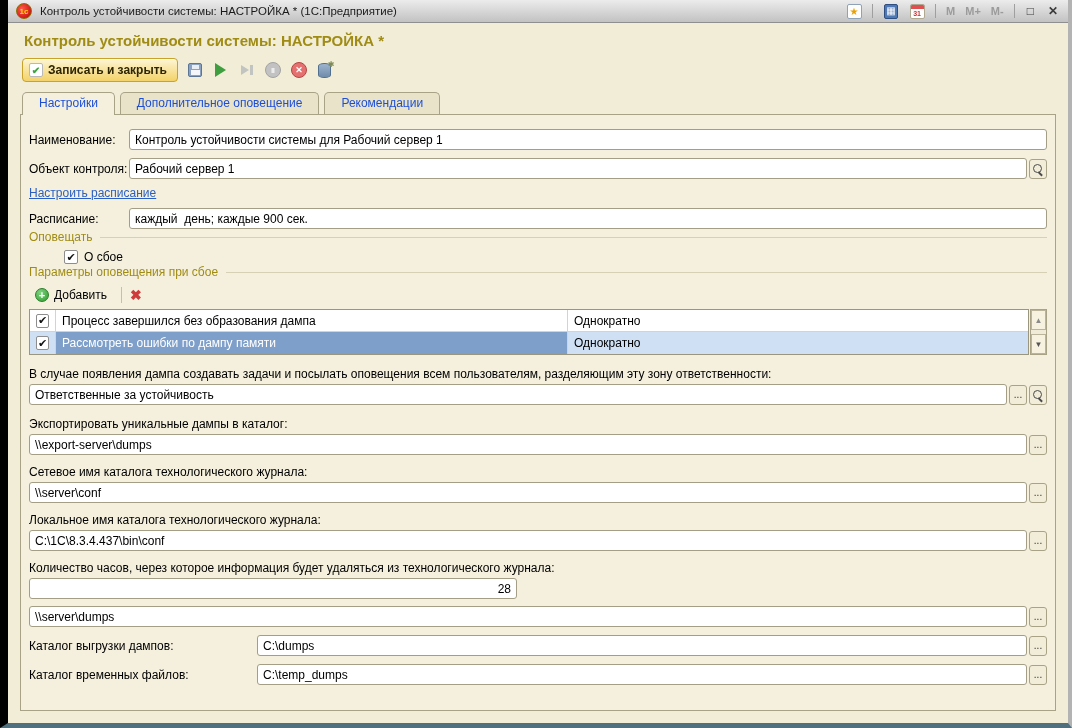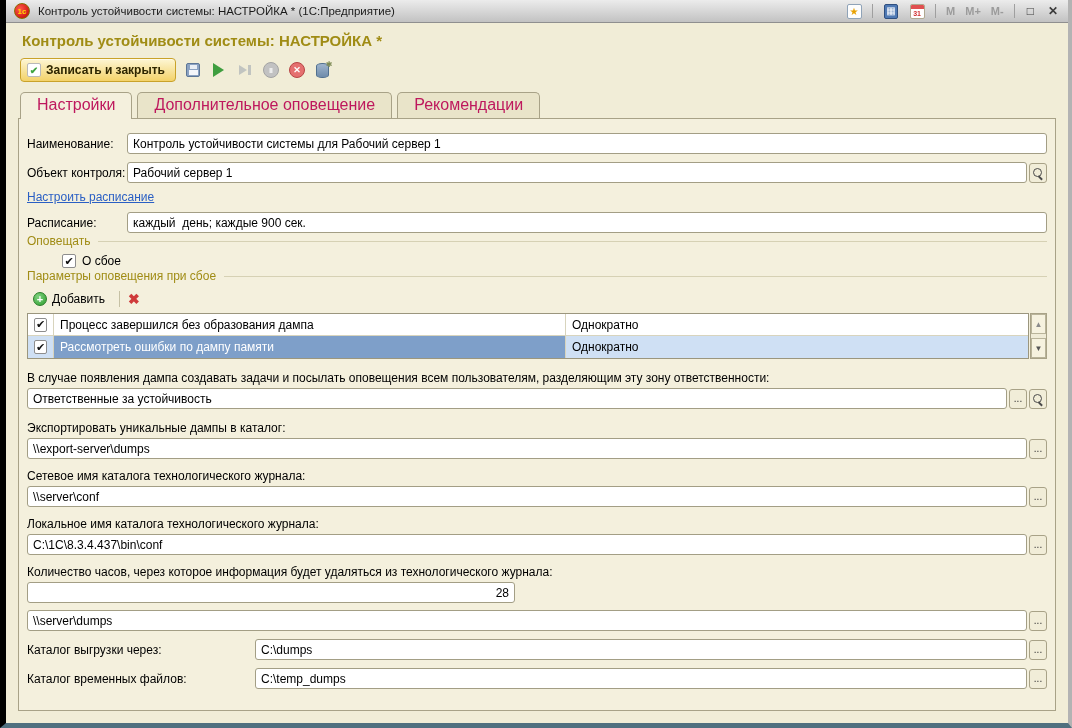--- a/index.html
+++ b/index.html
@@ -1,20 +1,20 @@
 <!DOCTYPE html>
 <html><head>
 <meta charset="utf-8">
 <style>
   * { box-sizing: border-box; margin: 0; padding: 0; }
   html,body { width:1072px; height:728px; }
   body { font-family:"Liberation Sans", sans-serif; font-size:12px; color:#000; }
 
   .window { width:1072px; height:728px; display:flex; flex-direction:column;
-    border-left:6px solid #000000; border-right:4px solid #b3b3b3;
+    border-left:8px solid #000000; border-right:4px solid #b3b3b3;
     border-bottom:5px solid #50707f; background:#f1edd7; overflow:hidden; }
 
   
   .titlebar { height:23px; flex:0 0 23px; display:flex; align-items:center;
     background:linear-gradient(#ececec,#c2c2c2); border-bottom:1px solid #8f8f8f;
     padding:0 6px 0 8px; }
   .app-icon { width:16px; height:16px; border-radius:50%;
     background:radial-gradient(circle at 35% 35%, #ff5a4a, #c00000);
     color:#ffd900; font-size:8px; font-weight:bold; display:flex; align-items:center;
     justify-content:center; border:1px solid #8a6d00; }
@@ -62,21 +62,21 @@
     color:#fff; font-size:8px; font-weight:bold; display:flex; align-items:center; justify-content:center; }
   .ic-stop { width:16px; height:16px; border-radius:50%; background:#e57070; border:1px solid #b74545;
     color:#fff; font-size:9px; font-weight:bold; display:flex; align-items:center; justify-content:center; }
   .ic-db { width:13px; height:15px; background:linear-gradient(#9fb4cd,#6f8cab); border:1px solid #51708f;
     border-radius:6px/3px; position:relative; }
   .ic-db::before { content:"✱"; position:absolute; top:-4px; right:-4px; color:#7e8b55; font-size:8px; }
 
   
   .tabs { display:flex; gap:5px; margin:9px 0 0 14px; position:relative; z-index:2; }
   .tab { padding:3px 16px 4px 16px; background:#e9e4c9; border:1px solid #a8a287;
-    border-bottom:none; border-radius:5px 5px 0 0; font-size:16px; color:#be185d; }
+    border-bottom:none; border-radius:5px 5px 0 0; font-size:12px; color:#1d4ed8; }
   .tab.active { background:#f4f0dd; position:relative; }
   .tab.active::after { content:""; position:absolute; left:0; right:0; bottom:-1px; height:2px; background:#f4f0dd; }
 
   .tabpage { flex:1; margin:0 12px; border:1px solid #a8a287; background:#f4f0dd;
     padding:6px 8px 4px 8px; display:flex; flex-direction:column; overflow:hidden; }
 
   
   .frow { display:flex; align-items:center; margin-top:8px; }
   .lbl { width:100px; flex:0 0 100px; }
   .lbl-wide { width:228px; flex:0 0 228px; }
@@ -313,21 +313,21 @@
     </div>
 
     <div class="frow" style="margin-top:7px;">
       <div class="inp-group">
         <input class="inp" value="\\server\dumps" style="">
         <span class="sq-btn">...</span>
       </div>
     </div>
 
     <div class="frow">
-      <span class="lbl-wide">Каталог выгрузки через:</span>
+      <span class="lbl-wide">Каталог выгрузки дампов:</span>
       <div class="inp-group">
         <input class="inp" value="C:\dumps" style="">
         <span class="sq-btn">...</span>
       </div>
     </div>
 
     <div class="frow">
       <span class="lbl-wide">Каталог временных файлов:</span>
       <div class="inp-group">
         <input class="inp" value="C:\temp_dumps" style="">

